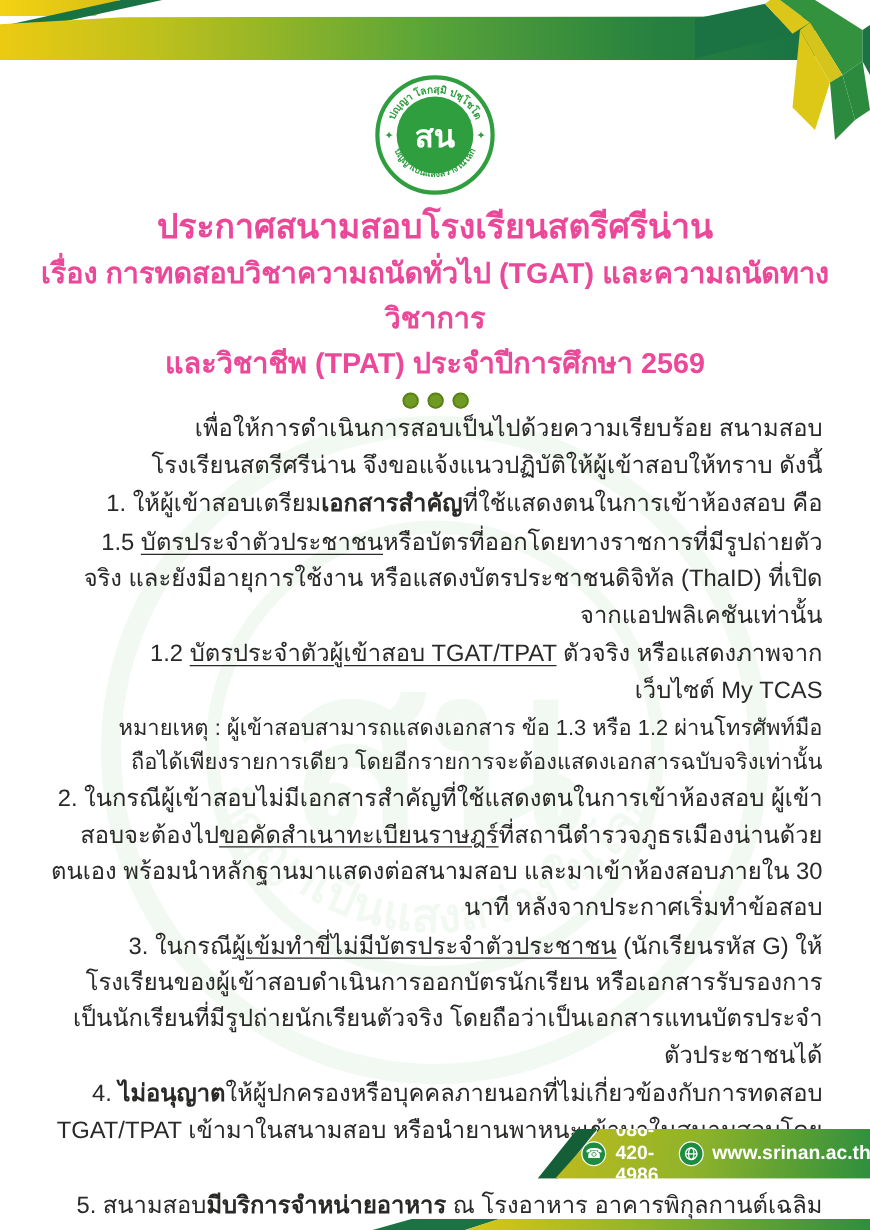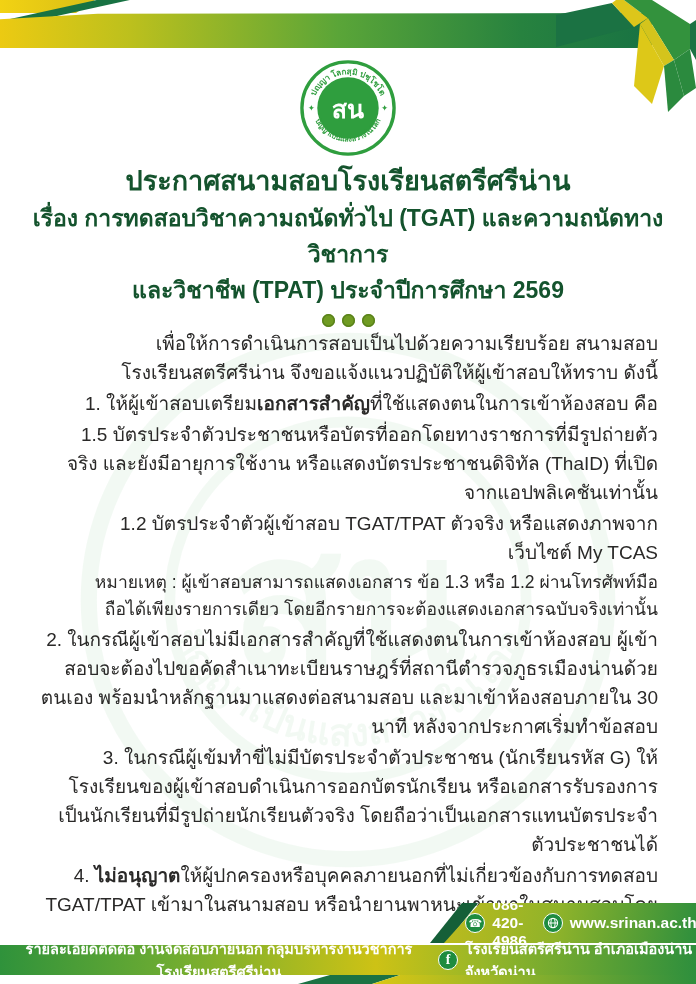--- a/index.html
+++ b/index.html
@@ -17,36 +17,36 @@
     clip-path:polygon(0 18%,15% 2%,100% 0,100% 100%,0 100%);}
   .ribbon-svg{position:absolute;right:0;top:0;}
 
   
   .logo{position:relative;width:96px;height:96px;margin:60px auto 0;}
 
   
   .watermark{position:absolute;left:78px;top:330px;width:540px;height:540px;opacity:.055;pointer-events:none;}
 
   
-  .titles{position:relative;margin-top:6px;text-align:center;color:#14532d;font-weight:700;}
+  .titles{position:relative;margin-top:6px;text-align:center;color:#ec4899;font-weight:700;}
   .t1{font-size:27px;line-height:38px;}
   .t2{font-size:23px;line-height:36px;}
   .dots{display:flex;justify-content:center;gap:7px;margin-top:6px;}
   .dots span{width:13px;height:13px;border-radius:50%;background:#6f9b22;
     box-shadow:inset 0 0 0 1.5px #5a821b;}
 
   
   .doc{position:relative;padding:0 36px 0 38px;font-size:19px;line-height:29px;}
   .doc p{margin:2px;text-align:right;}
   .p-intro{margin-top:14px;text-indent:56px;}
   .p-sub{text-indent:22px;}
   .p-note{font-size:17.5px;line-height:27px;text-indent:37px;}
   .gap{margin-top:14px;}
   .b{font-weight:700;}
-  .u{text-underline-offset:3px;}
+  .u{text-decoration:underline;text-underline-offset:3px;}
 
   
   .f-accent{position:absolute;left:430px;top:903px;width:56px;height:40px;background:#155f38;
     clip-path:polygon(32px 0,48px 0,16px 100%,0 100%);}
   .f-contact{position:absolute;left:444px;right:0;top:903px;height:40px;
     background:linear-gradient(100deg,#bdbb1d 0%,#8fb32a 45%,#2e8f3d 100%);
     clip-path:polygon(36px 0,100% 0,100% 100%,0 100%);
     display:flex;align-items:center;justify-content:center;gap:16px;padding-left:22px;
     color:#fff;font-weight:700;font-size:15.5px;}
   .f-main{position:absolute;left:0;right:0;top:945px;height:30px;
@@ -151,28 +151,19 @@
         <svg width="12" height="12" viewBox="0 0 12 12">
           <circle cx="6" cy="6" r="4.6" fill="none" stroke="#fff" stroke-width="1.1"></circle>
           <ellipse cx="6" cy="6" rx="2.1" ry="4.6" fill="none" stroke="#fff" stroke-width="1"></ellipse>
           <line x1="1.4" y1="6" x2="10.6" y2="6" stroke="#fff" stroke-width="1"></line>
         </svg>
       </span>
       <span>www.srinan.ac.th</span>
     </span>
   </div>
 
-  <div class="f-main">
-    <div class="left">รายละเอียดติดต่อ งานจัดสอบภายนอก กลุ่มบริหารงานวิชาการ โรงเรียนสตรีศรีน่าน</div>
-    <div class="right">
-      <span class="cicle fb">
-          <span class="glyph">f</span>
-        </span>
-      <span>โรงเรียนสตรีศรีน่าน อำเภอเมืองน่าน จังหวัดน่าน</span>
-    </div>
-  </div>
 
   <div class="f-bottom">
     <div class="dk"></div>
     <div class="gr"></div>
   </div>
 
 </div>
 
 </body></html>

